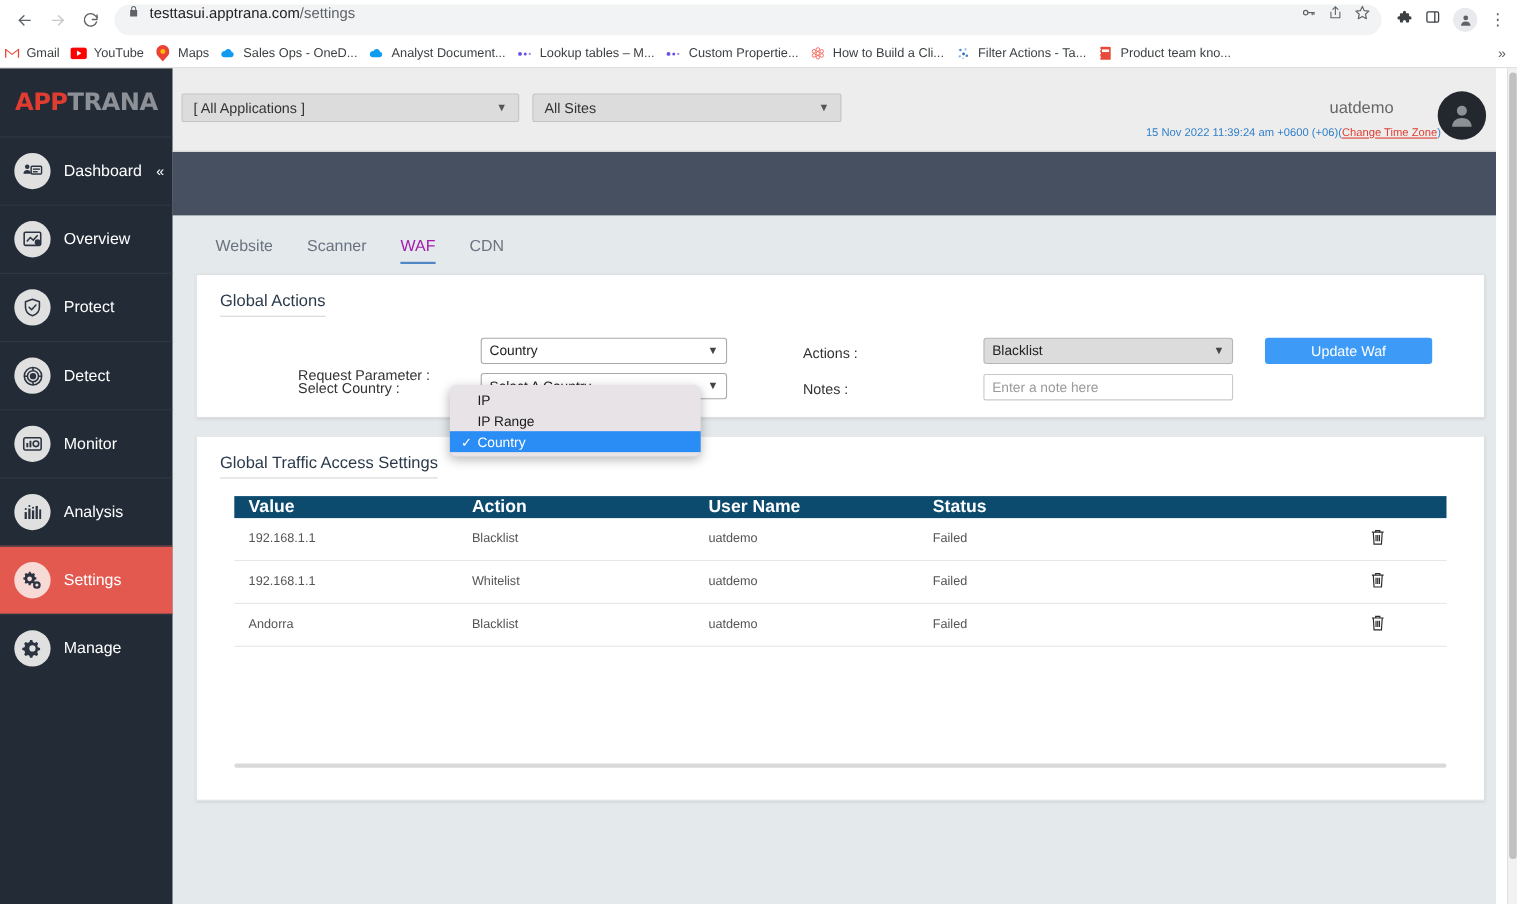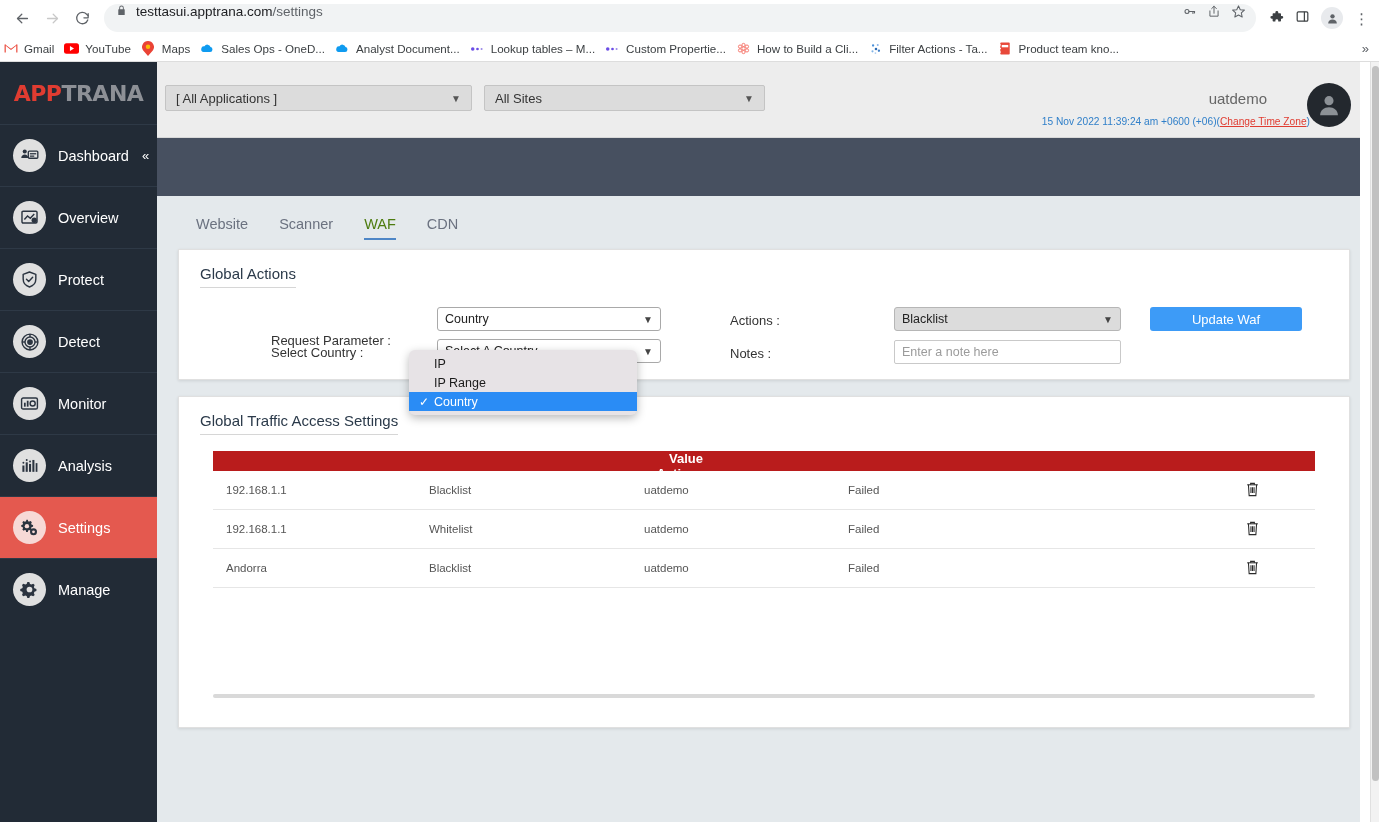--- a/index.html
+++ b/index.html
@@ -124,21 +124,21 @@
     background: #23282e; display: flex; align-items: center; justify-content: center;
   }
   .dark-band { height: 58px; background: #475060; }
 
   .content-area {
     height: 626px; background: #e4e9ec; padding: 0 20px; position: relative;
   }
   .tabs { display: flex; gap: 31px; padding: 20px 0 0 19px; }
   .tab { font-size: 14.5px; color: #6b7280; padding-bottom: 6px; }
   .tab.active {
-    color: #4d7c0f; border-bottom: 2.5px solid #4e86c6; font-weight: 400;
+    color: #a21caf; border-bottom: 2.5px solid #4e86c6; font-weight: 400;
   }
 
   .panel {
     background: #ffffff; border: 1px solid #e0e0e0;
     box-shadow: 0 1px 3px rgba(0,0,0,0.10);
     margin: 0 0 0 1px;
   }
   .panel-title-wrap { padding-left: 21px; }
   .panel-title-wrap .t {
     font-size: 15px; color: #2b3a4a; display: inline-block;
@@ -181,22 +181,22 @@
   }
   .opt .check { width: 15px; font-size: 12px; color: #1b1b1b; }
   .opt.sel { background: #2a8cf5; color: #ffffff; }
   .opt.sel .check { color: #ffffff; }
   .opt .olabel { margin-left: 0; }
 
   
   .gt-panel { height: 332px; position: relative; }
   .table { margin: 16px 34px 0 34px; }
   .thead {
-    background: #b91c1c; height: 20px; display: flex; align-items: center;
-    color: #ffffff; font-size: 13px; font-weight: bold; flex-direction: column;
+    background: #0c4a6e; height: 20px; display: flex; align-items: center;
+    color: #ffffff; font-size: 16px; font-weight: bold;
   }
   .trow {
     height: 39px; display: flex; align-items: center;
     border-bottom: 1px solid #e6e6e6; font-size: 11.5px; color: #555;
   }
   .c1 { width: 216px; padding-left: 13px; }
   .c2 { width: 215px; }
   .c3 { width: 204px; }
   .c4 { width: 374px; }
   .c5 { width: 60px; display: flex; justify-content: center; }

